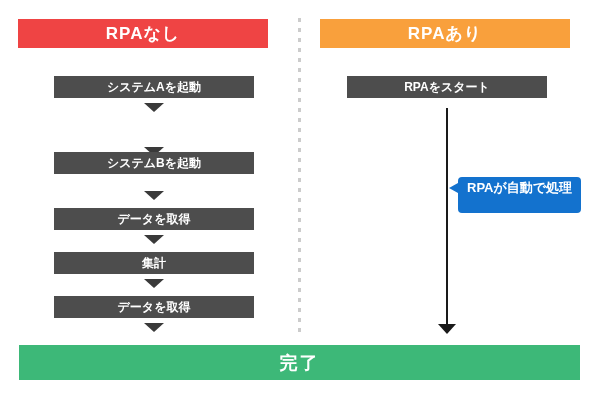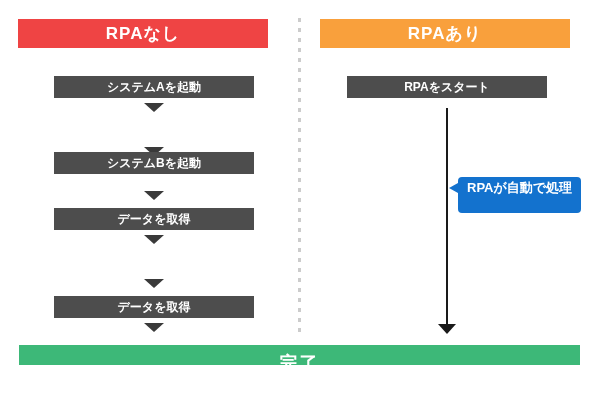--- a/index.html
+++ b/index.html
@@ -37,21 +37,21 @@
     position:absolute;left:458px;top:177px;height:36px;line-height:22px;
     background:#1372ce;color:#ffffff;font-size:13px;font-weight:bold;
     padding:0 9px;border-radius:4px;white-space:nowrap;
   }
   .bubble-pointer{
     position:absolute;left:449px;top:183px;width:0;height:0;
     border-top:5px solid transparent;border-bottom:5px solid transparent;
     border-right:9px solid #1372ce;
   }
   .footer-bar{
-    position:absolute;left:19px;top:345px;width:561px;height:20px;line-height:36px;
+    position:absolute;left:19px;top:345px;width:561px;height:35px;line-height:36px;
     background:#3db878;color:#ffffff;font-size:18px;font-weight:bold;
     text-align:center;letter-spacing:2px;
   }
 </style>
 </head>
 <body>
 
 <div class="canvas">
 
   <div class="col-header gray">RPAなし</div>
@@ -63,20 +63,21 @@
   <div class="tri-down" style="top:103px"></div>
 
   <div class="tri-down" style="top:147px"></div>
 
   <div class="step" style="top:152px">システムBを起動</div>
   <div class="tri-down" style="top:191px"></div>
 
   <div class="step" style="top:208px">データを取得</div>
   <div class="tri-down" style="top:235px"></div>
 
+  <div class="step" style="top:252px">集計</div>
   <div class="tri-down" style="top:279px"></div>
 
   <div class="step" style="top:296px">データを取得</div>
   <div class="tri-down" style="top:323px"></div>
 
   <div class="step right-step" style="top:76px">RPAをスタート</div>
   <div class="vline"></div>
   <div class="vline-head"></div>
   <div class="bubble-pointer"></div>
   <div class="bubble">RPAが自動で処理</div>

